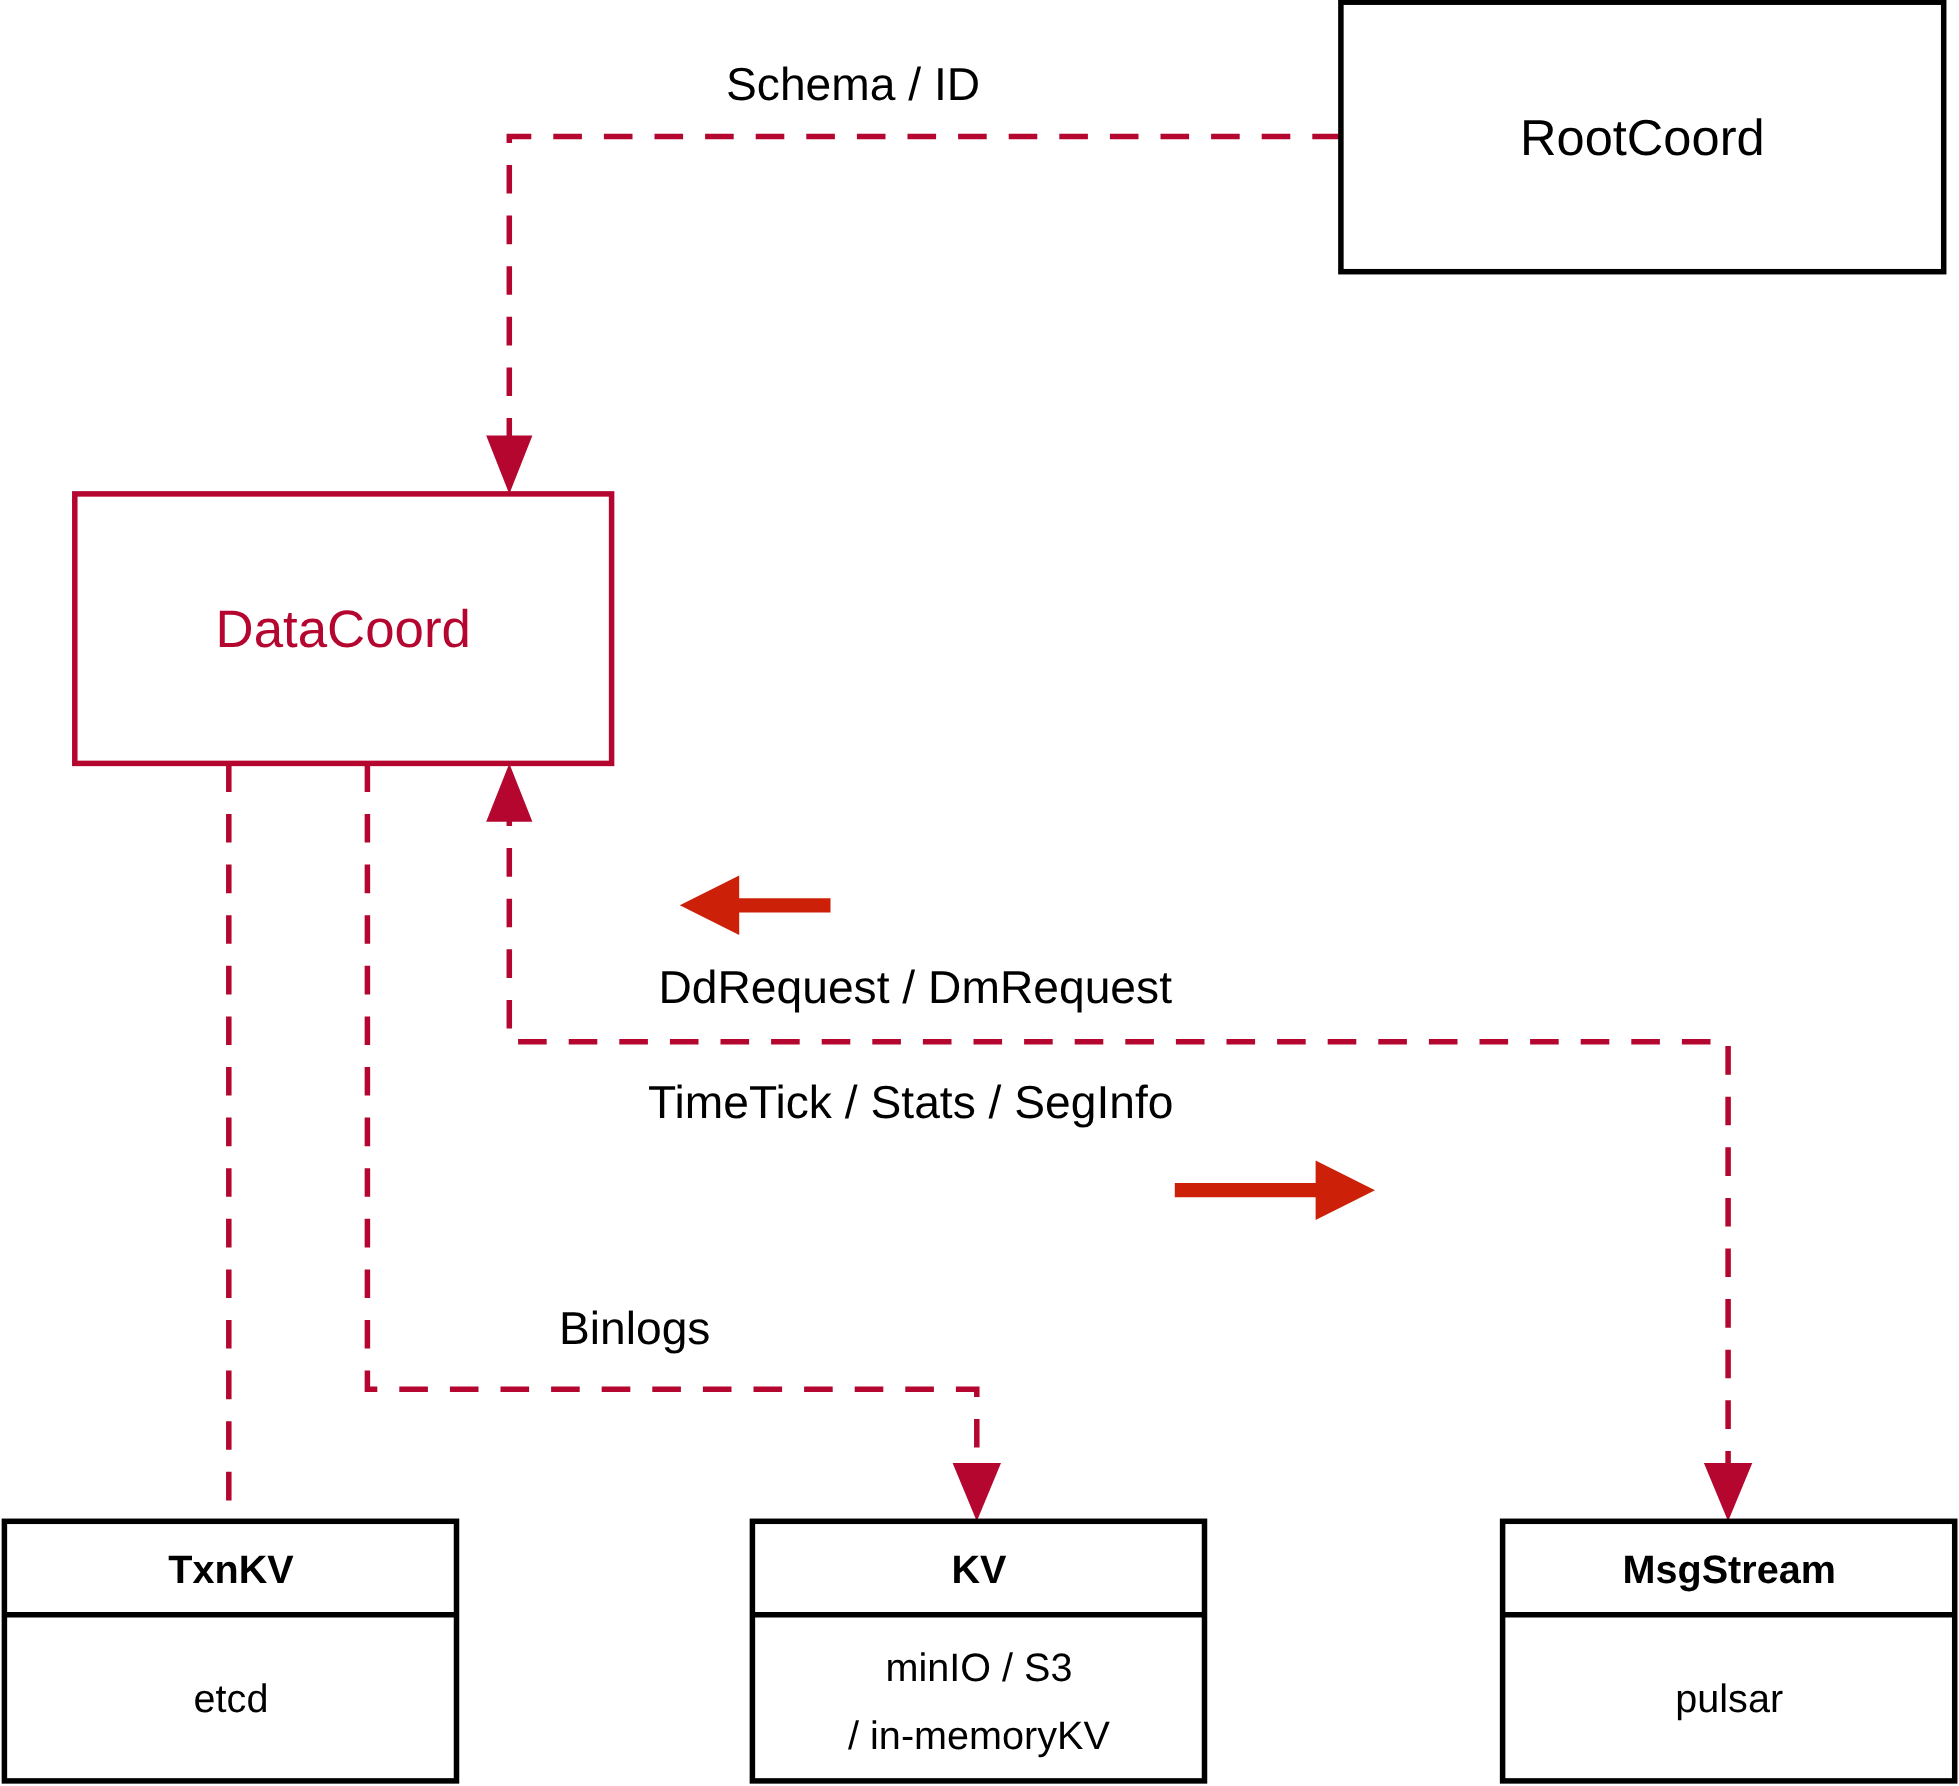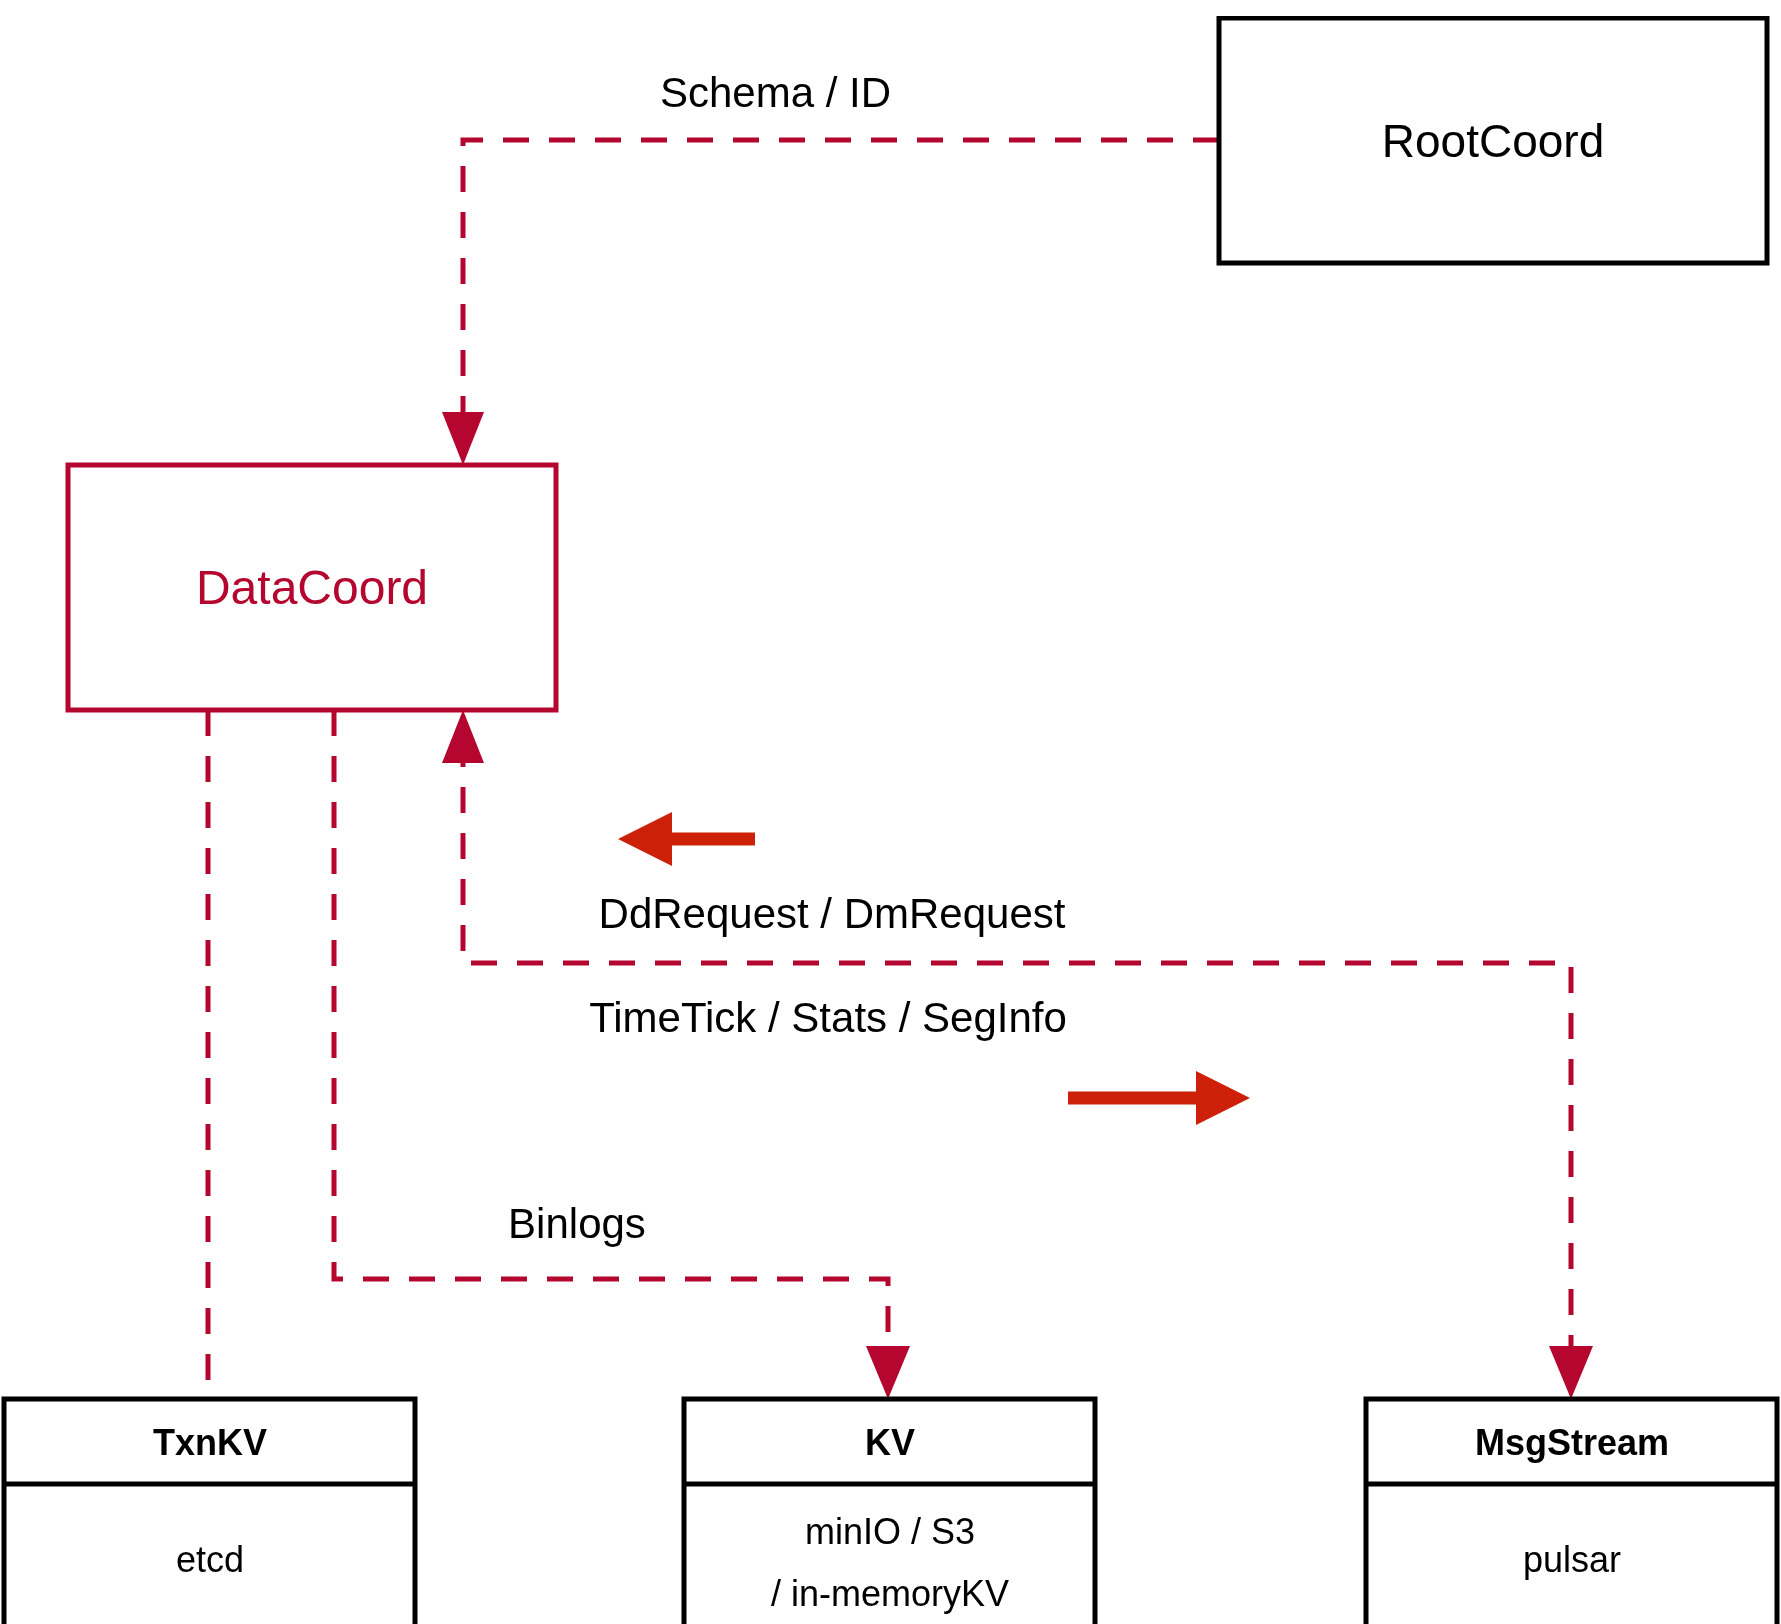--- a/index.html
+++ b/index.html
@@ -10,21 +10,20 @@
   body {
     width: 1781px;
     height: 1624px;
     font-family: "Liberation Sans", sans-serif;
     overflow: hidden;
   }
   #diagram-root {
     position: relative;
     width: 1781px;
     height: 1308px;
-    margin-top: 16px;
   }
   svg.diagram-canvas {
     position: absolute;
     inset: 0;
     width: 1781px;
     height: 1624px;
     display: block;
   }
   .box-label-node {
     font-family: "Liberation Sans", sans-serif;

